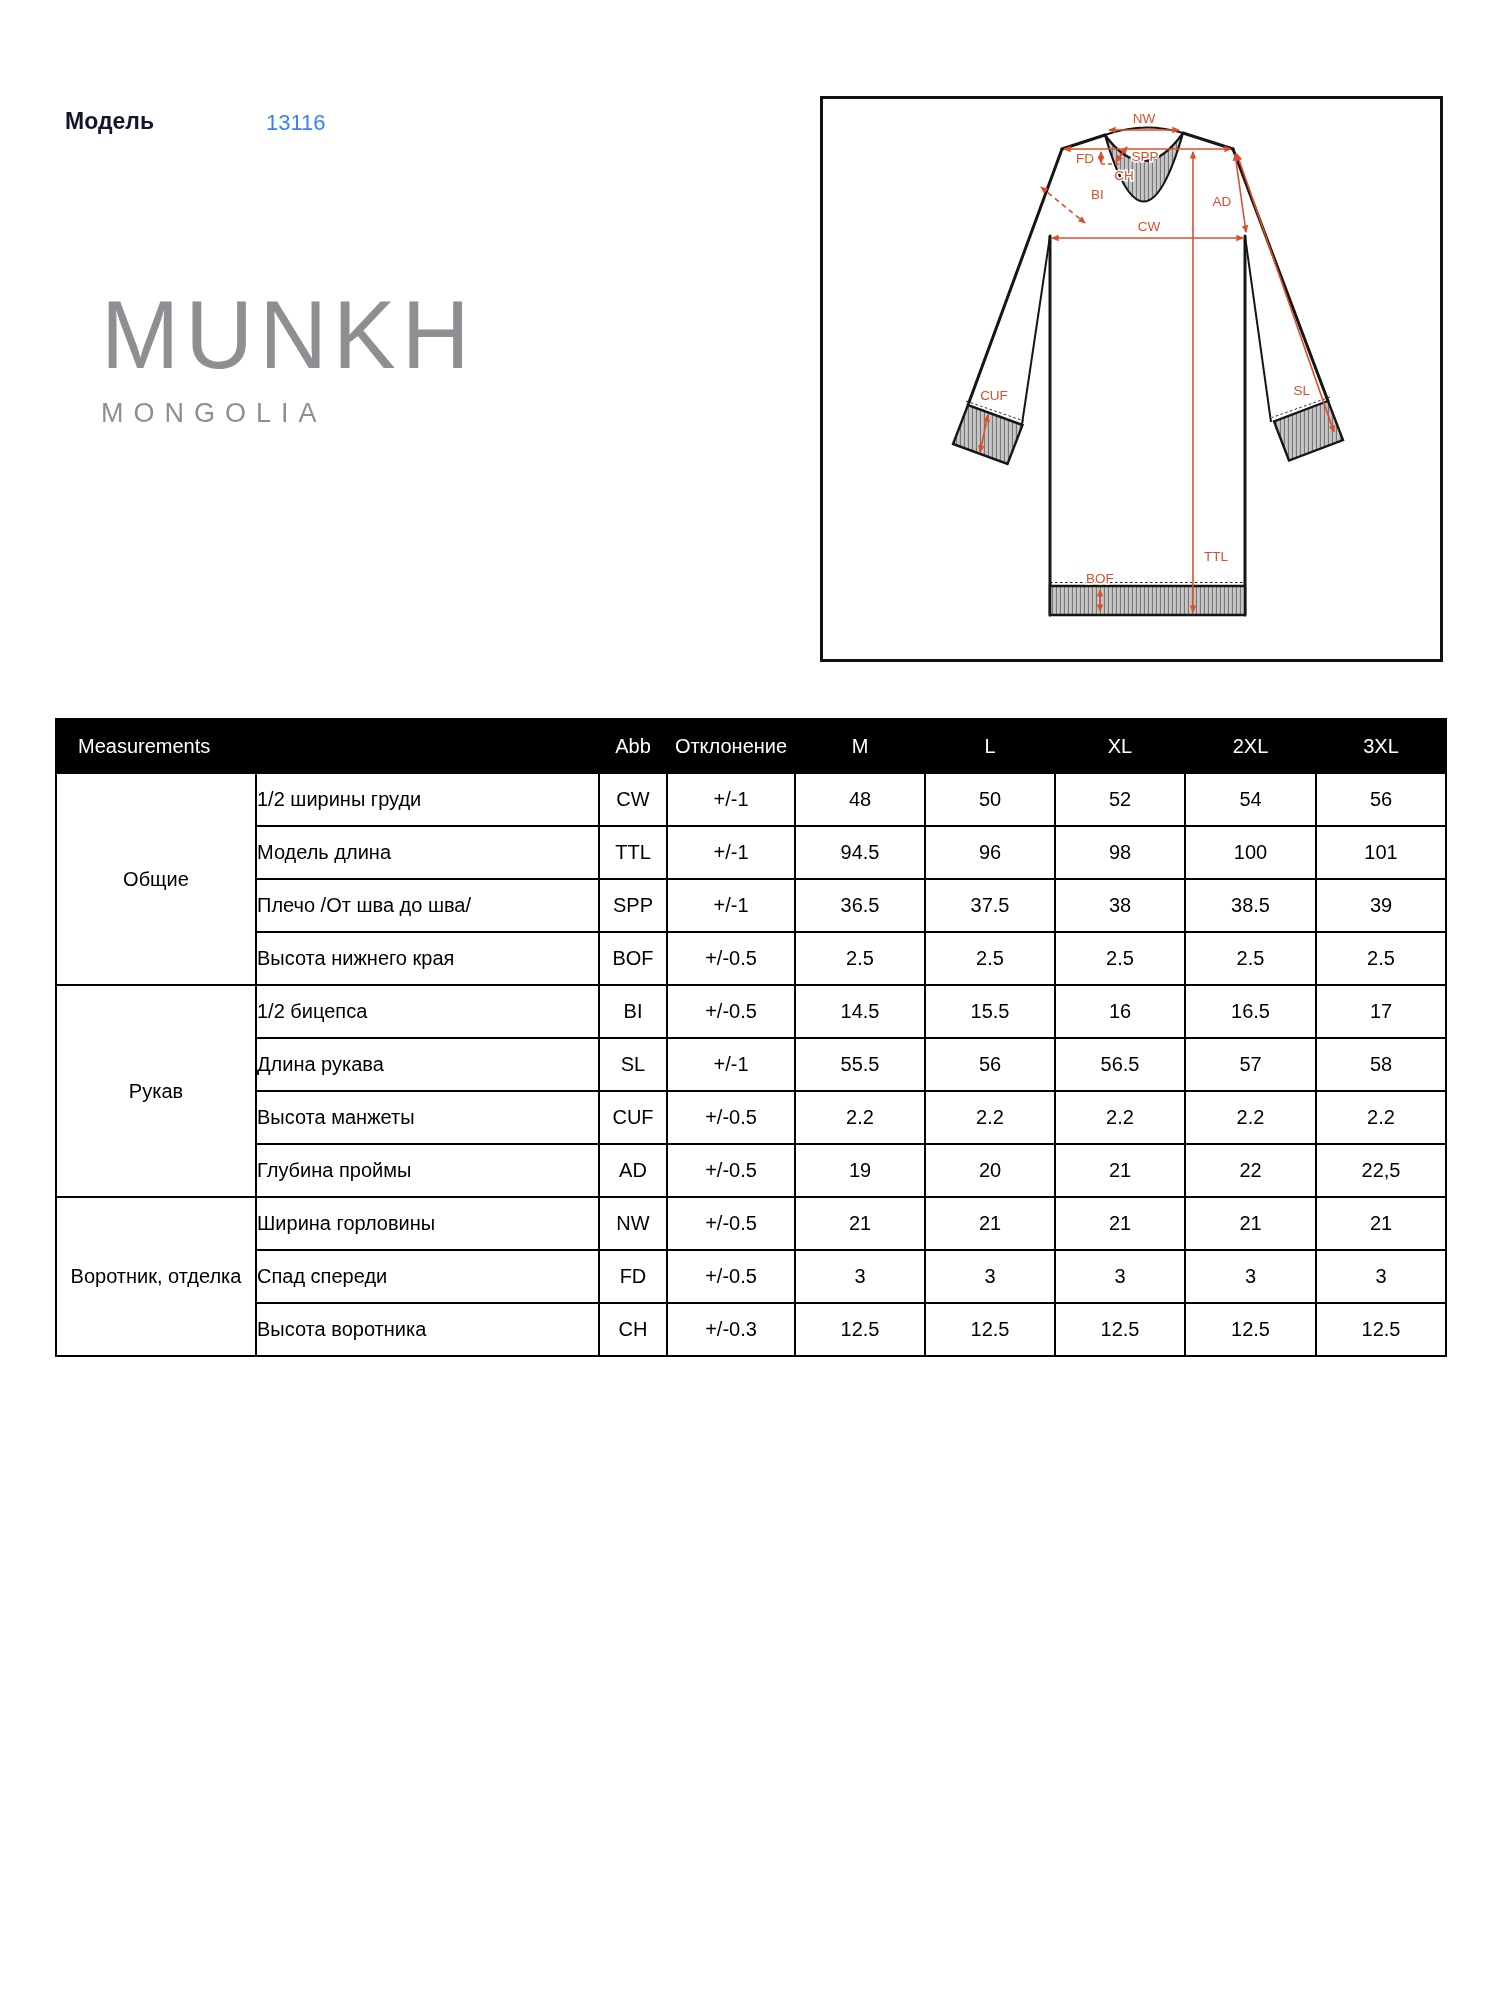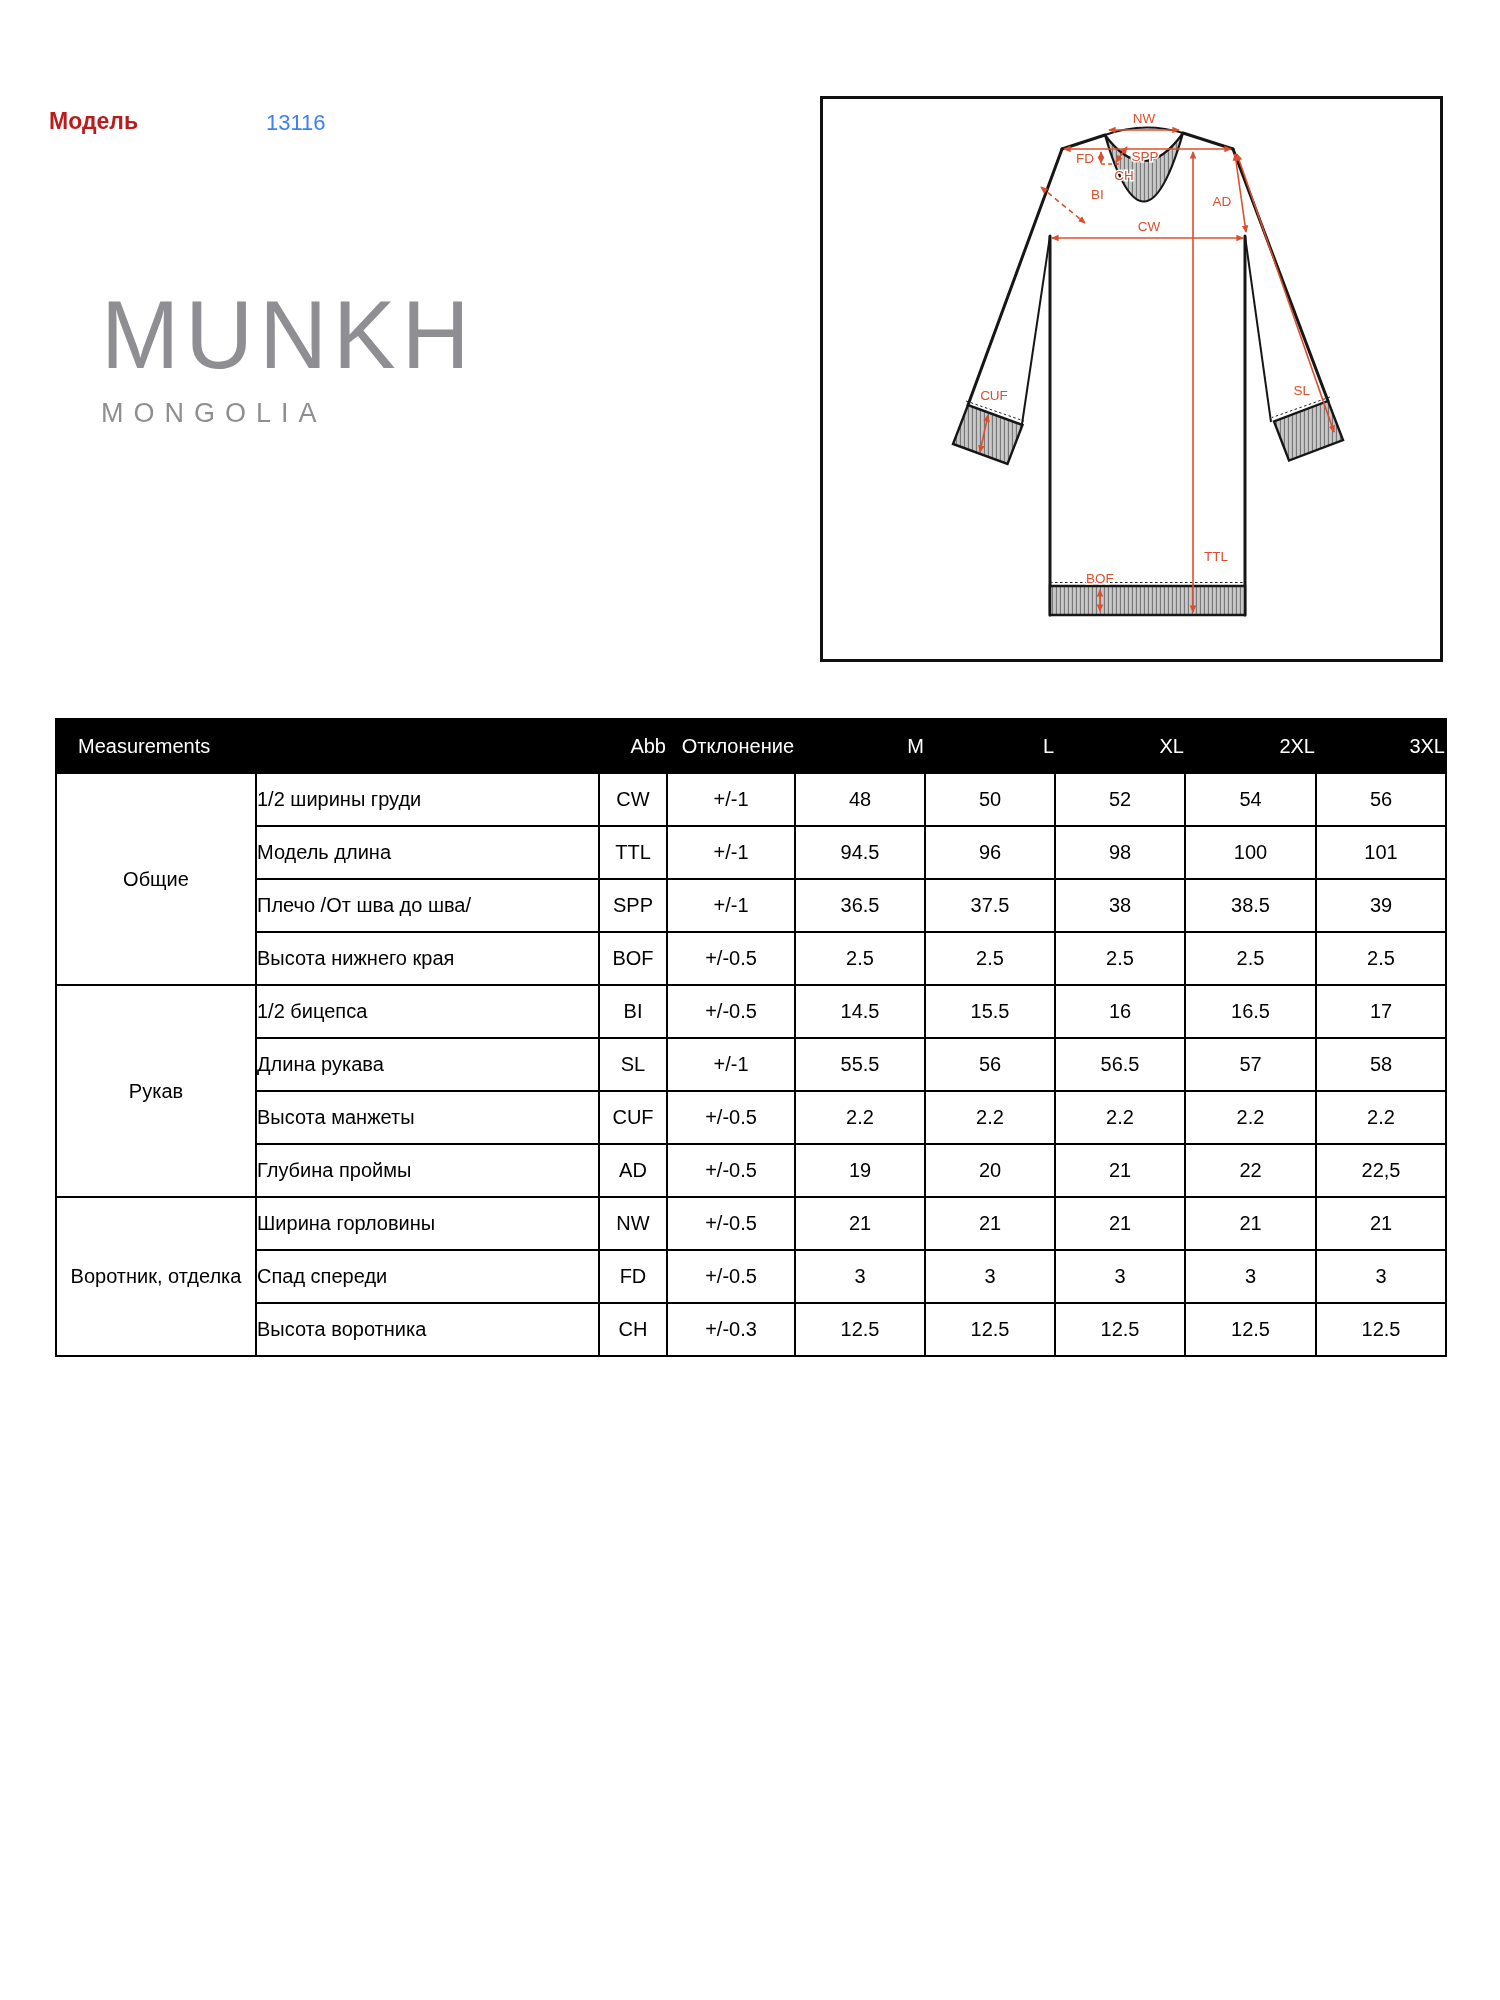--- a/index.html
+++ b/index.html
@@ -10,22 +10,22 @@
   html,body{margin:0;padding:0;background:#ffffff;}
   body{font-family:"Liberation Sans", sans-serif;}
   #page{
     position:relative;
     width:1500px;height:2000px;
     background:#ffffff;
     overflow:hidden;
   }
   
   .model-label{
-    position:absolute;left:49px;top:108px;
-    font-size:23px;font-weight:bold;color:#b91c1c;
+    position:absolute;left:65px;top:108px;
+    font-size:23px;font-weight:bold;color:#0f172a;
   }
   .model-number{
     position:absolute;left:266px;top:110px;
     font-size:22px;color:#3b82f6;
   }
   
   .logo{
     position:absolute;left:101px;top:288px;width:420px;
     text-align:left;color:var(--logo);
   }
@@ -58,21 +58,21 @@
     position:absolute;left:55px;top:718px;
     border-collapse:collapse;table-layout:fixed;
     width:1390px;font-size:20px;color:#000;
   }
   .spec-table td,.spec-table th{
     border:2px solid #000;text-align:center;vertical-align:middle;
     padding:0;overflow:hidden;white-space:nowrap;
   }
   .spec-table thead th{
     background:#000;color:#fff;border-color:#000;
-    height:52px;font-weight:400;font-size:20px;text-align:right;
+    height:52px;font-weight:400;font-size:20px;
   }
   .spec-table thead th.h-meas{text-align:left;padding-left:21px;}
   .spec-table tbody td{height:51px;background:#fff;}
   .spec-table td.name{text-align:left;}
   .spec-table td.group{white-space:normal;line-height:1.25;padding:0 0;}
 </style>
 </head>
 <body>
 
 <div id="page">

